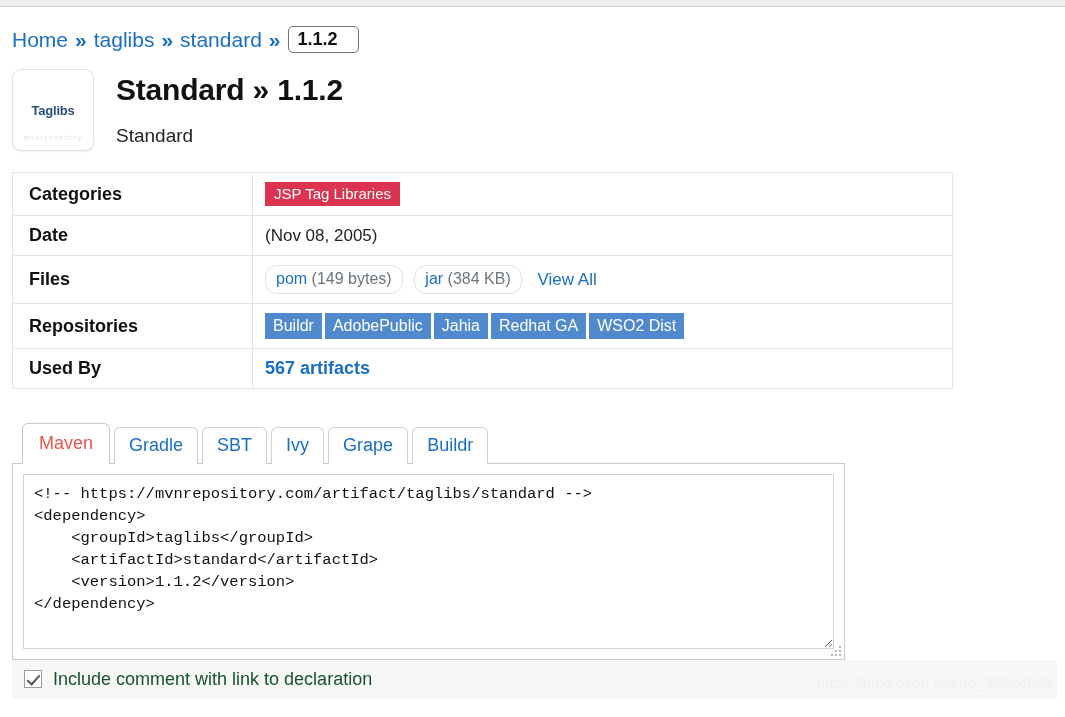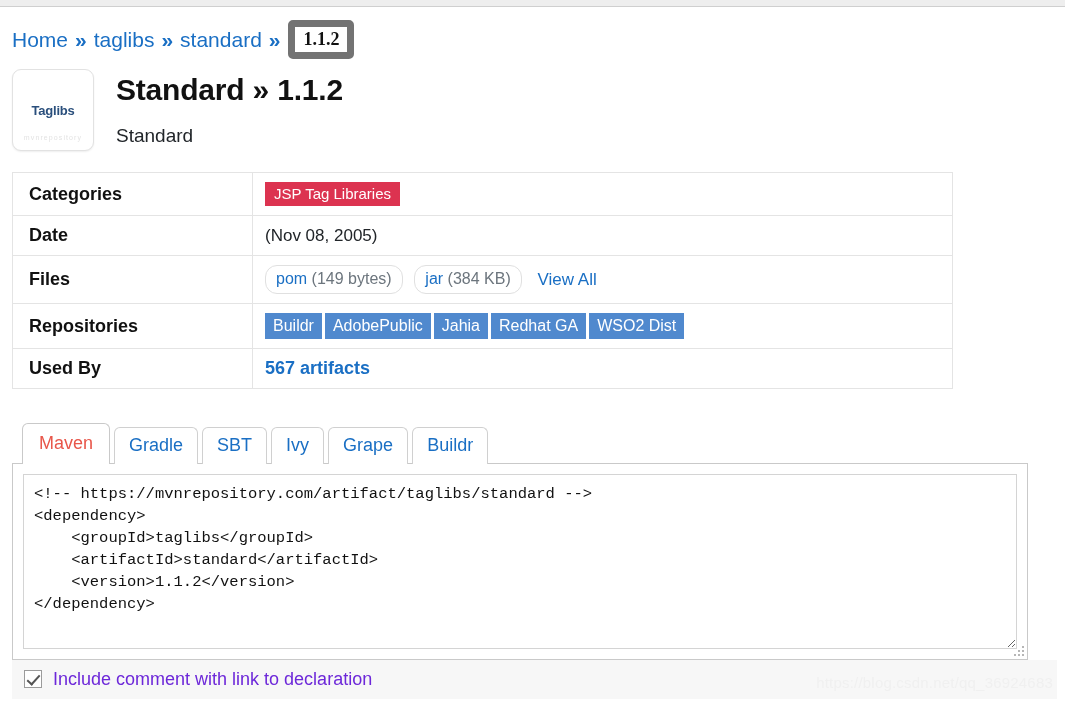--- a/index.html
+++ b/index.html
@@ -40,29 +40,28 @@
     color: #1a6fc4;
     text-decoration: none;
     cursor: pointer;
     white-space: nowrap;
   }
   .crumb-sep {
     color: #1a6fc4;
     font-weight: bold;
   }
   .crumb-version {
-    border: 7px solid #737373;
+    border: 1px solid #737373;
     border-radius: 5px;
     background: #ffffff;
     color: #111;
     font-size: 18px;
     font-weight: bold;
-    padding: 3px 7px 4px 9px;
+    padding: 3px 20px 4px 9px;
     line-height: 1;
-    font-family: Liberation Serif, serif;
   }
 
   
   .header {
     display: flex;
     align-items: flex-start;
     padding: 14px 2px 0 2px;
     gap: 22px;
   }
   .logo-box {
@@ -179,21 +178,21 @@
   }
   .used-by-link {
     color: #1a6fc4;
     font-size: 18px;
     font-weight: bold;
     text-decoration: none;
     cursor: pointer;
   }
 
   
-  .tabs-wrap { margin: 33px 2px 0 2px; width: 1016px; }
+  .tabs-wrap { margin: 33px 2px 0 2px; width: 833px; }
   .tabs {
     display: flex;
     align-items: flex-end;
     gap: 4px;
     padding-left: 10px;
     position: relative;
     z-index: 2;
   }
   .tab {
     border: 1px solid #d0d0d0;
@@ -276,21 +275,21 @@
     left: 5px;
     top: 1px;
     width: 5px;
     height: 11px;
     border: solid #555555;
     border-width: 0 2px 2px 0;
     transform: rotate(42deg);
   }
   .check-label {
     font-size: 18px;
-    color: #6d28d9;
+    color: #14532d;
     cursor: pointer;
   }
 
   .watermark {
     position: absolute;
     right: 12px;
     bottom: 8px;
     font-size: 15px;
     color: #f0f0f0;
     letter-spacing: 0.2px;

